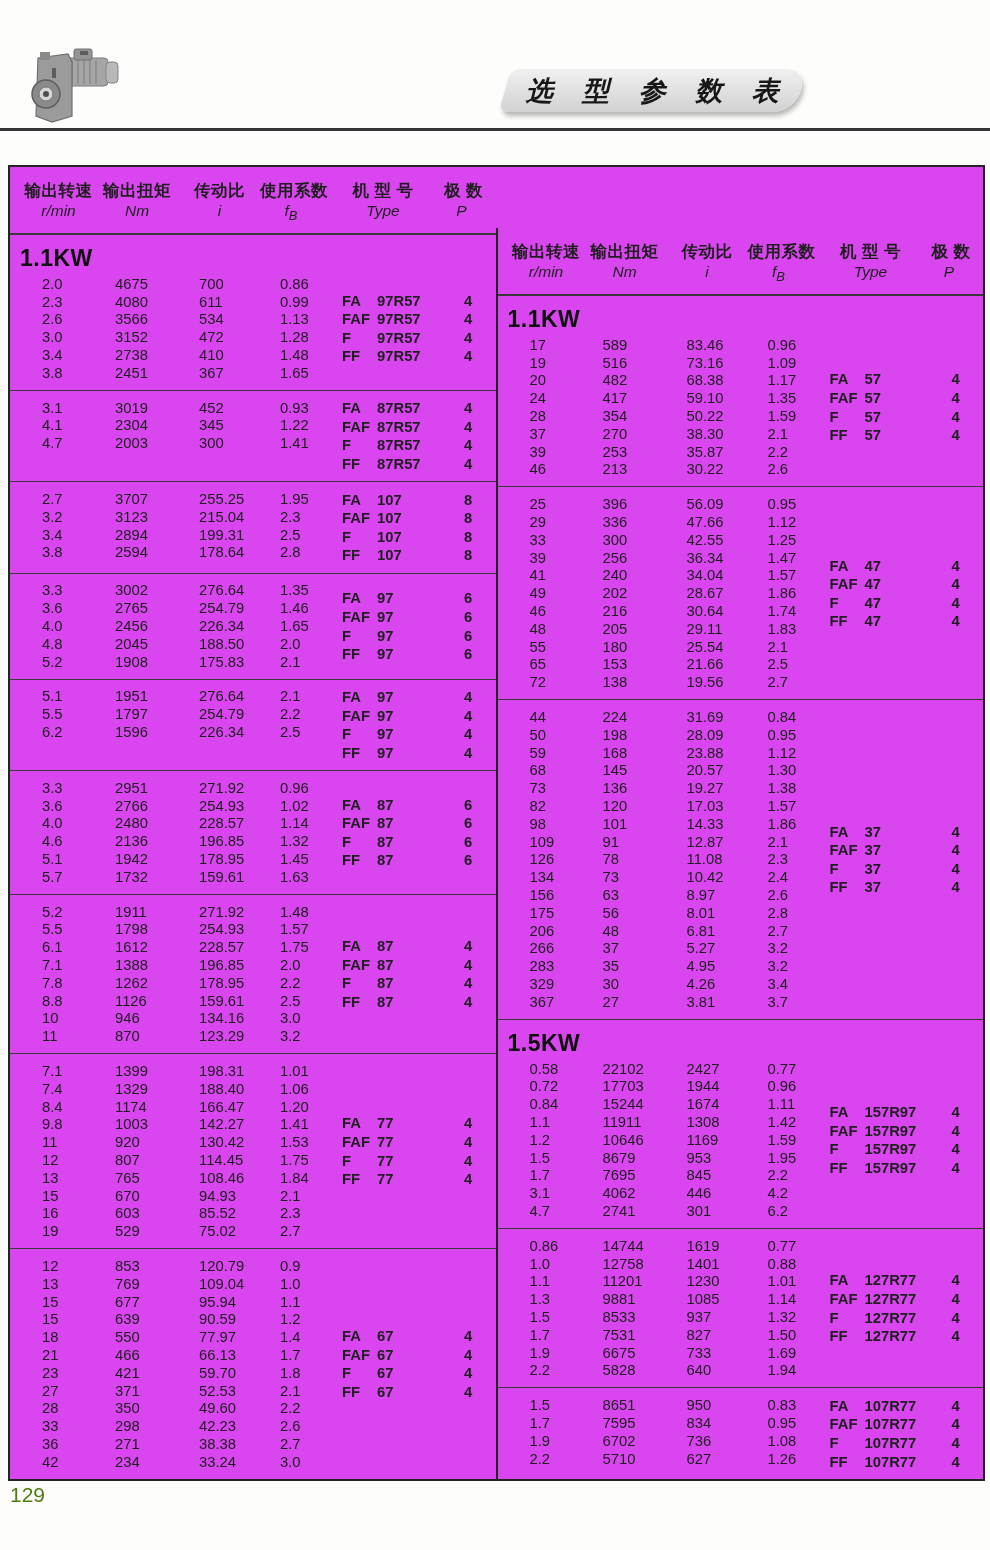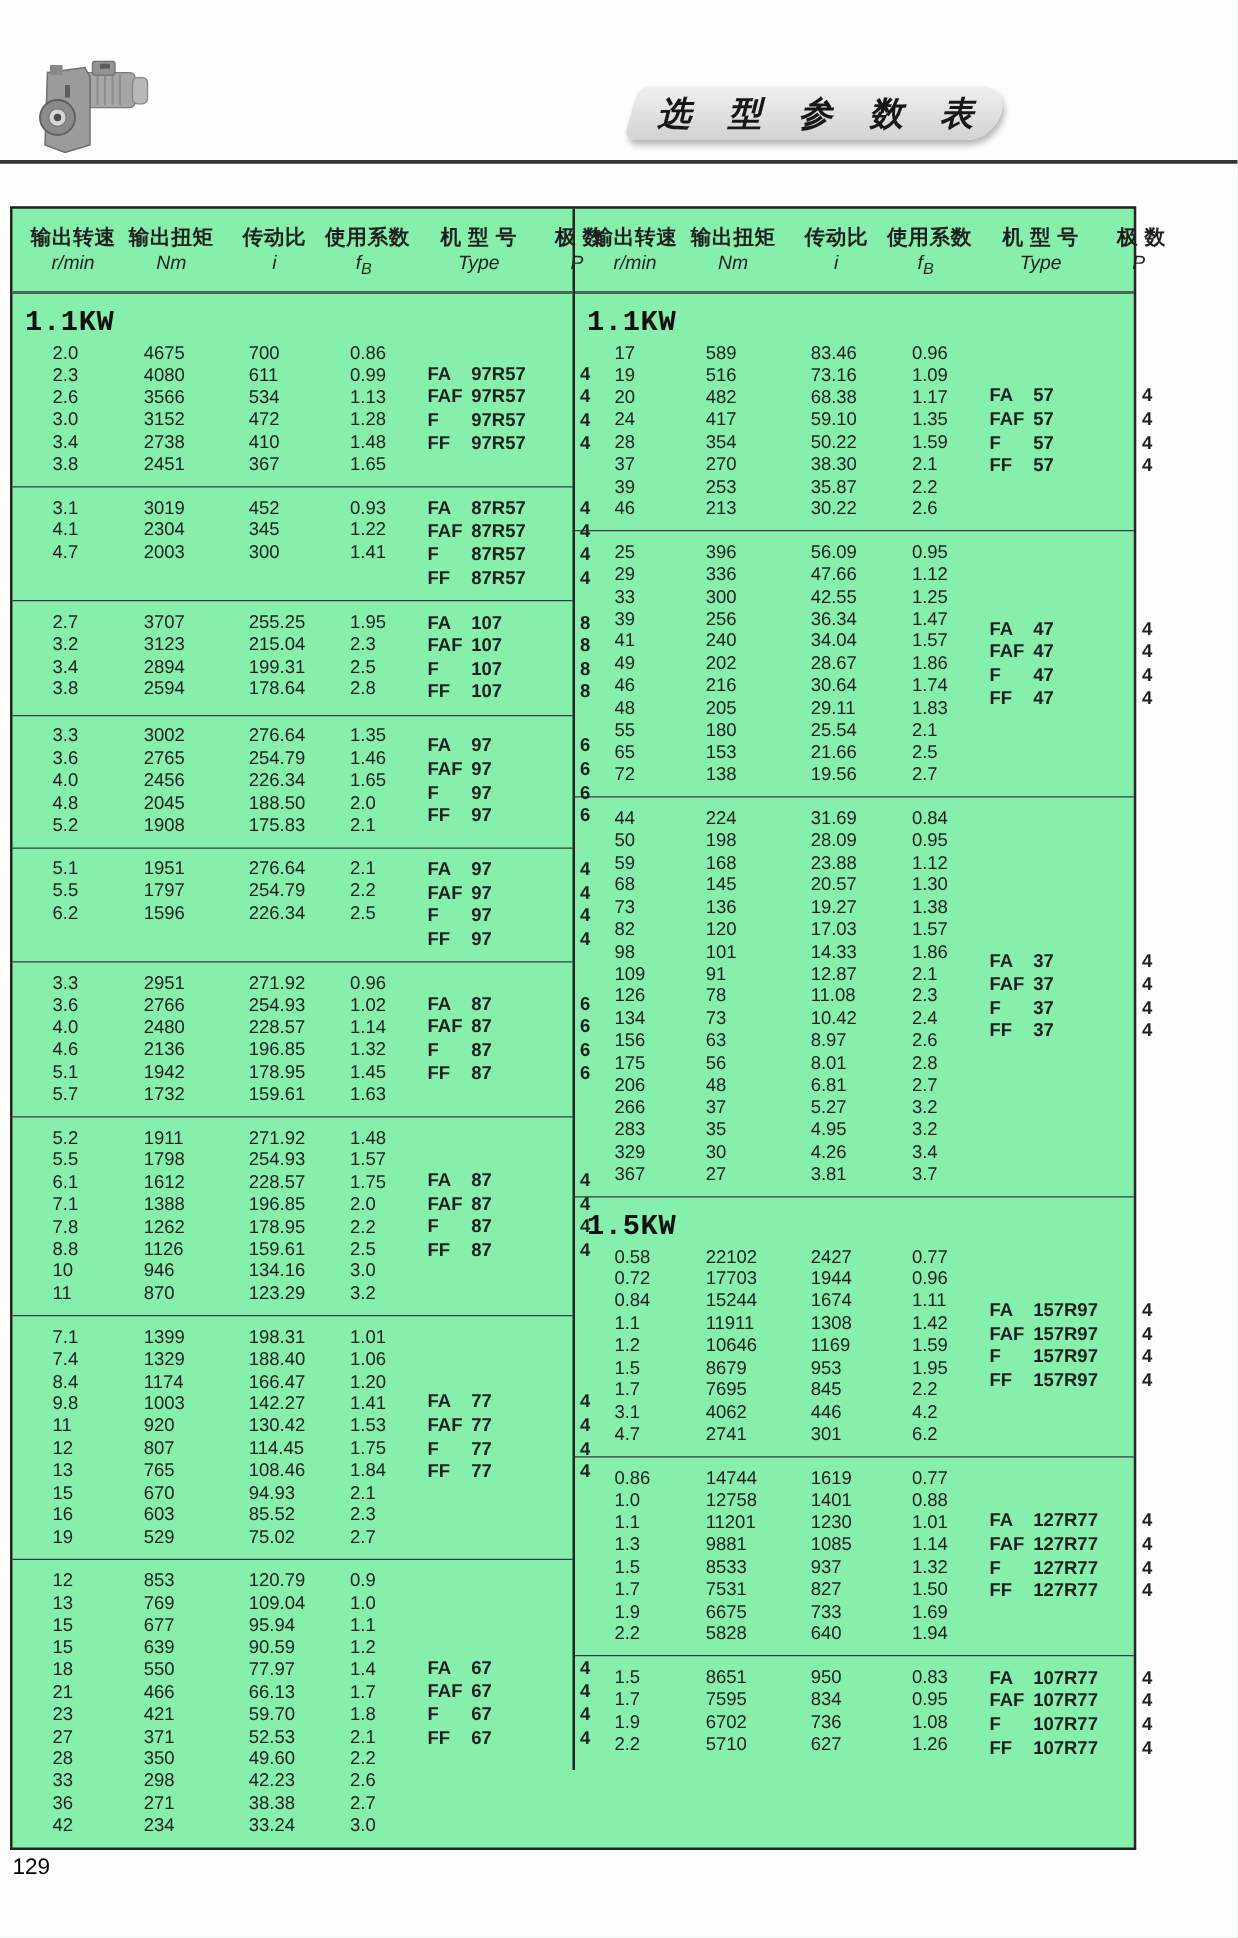--- a/index.html
+++ b/index.html
@@ -15,51 +15,51 @@
             border-radius:10px 24px 24px 10px;
             transform:skewX(-16deg);
             box-shadow:3px 4px 5px rgba(0,0,0,0.28);
             display:flex; align-items:center; justify-content:center; }
   .banner .bt { transform:skewX(16deg); font-style:italic; font-weight:bold;
                 font-size:27px; letter-spacing:11px; color:#171717; white-space:nowrap;
                 padding-left:11px; }
   .toprule { position:absolute; left:0; top:128px; width:990px; height:3px; background:#353535; }
 
   
-  .tablewrap { position:absolute; left:8px; top:165px; width:901px;
-               border:2.5px solid #242424; display:flex; align-items:flex-start;
-               background:#86efac; }
+  .tablewrap { position:absolute; left:8px; top:165px; width:977px;
+               border:2.5px solid #242424; display:flex; align-items:flex-end;
+               background:#d946ef; }
   .half { flex:1 1 0; min-width:0; }
   .half.right { border-left:2.5px solid #242424; }
 
   .thead { height:67px; border-bottom:1.7px solid #383838;
            display:grid; grid-template-columns:73px 84px 81px 62px 122px 35px;
            padding-left:12px; align-content:center; row-gap:2px; }
   .hcell { text-align:center; }
   .hcn { font-size:16.5px; font-weight:600; letter-spacing:0.5px; line-height:20px;
          grid-row:1; white-space:nowrap; }
   .hen { font-size:15.5px; line-height:18px; grid-row:2;font-style:italic; }
   .thead { grid-auto-flow:column; grid-template-rows:20px 18px; }
 
   .section { border-top:1.6px solid #3a3a3a; padding:8px 0; }
   .section:first-of-type { border-top:none; }
   .kw { font-size:23px; font-weight:bold; color:#101010; padding:2px 0 3px 10px;
-        letter-spacing:0.5px;font-family:Liberation Mono, monospace; }
+        letter-spacing:0.5px; }
   .body { position:relative; }
   .rows {}
   .row { display:grid; grid-template-columns:73px 84px 81px 62px;
          padding-left:32px; height:17.8px; align-items:center; }
   .cell { font-size:14.8px; white-space:nowrap; }
   .types { position:absolute; left:332px; top:50%; transform:translateY(-50%);font-weight:bold; }
   .trow { display:flex; height:18.6px; align-items:center; }
   .tname { width:122px; display:flex; font-size:14.8px; white-space:nowrap; }
   .tpre { width:35px; }
   .tp { width:30px; font-size:14.8px; }
 
-  .pageno { position:absolute; left:10px; top:1483px; font-size:18px; color:#000000; }
+  .pageno { position:absolute; left:10px; top:1483px; font-size:21px; color:#4d7c0f; }
 </style>
 </head>
 <body>
 
 <div class="page">
 
   <div class="motor-img">
     <svg viewBox="0 0 104 96" width="104" height="96">
       <rect x="40" y="28" width="10" height="40" fill="#8f8f8f"></rect>
       <rect x="44" y="26" width="42" height="28" rx="4" fill="#a6a6a6" stroke="#7c7c7c" stroke-width="1"></rect>

